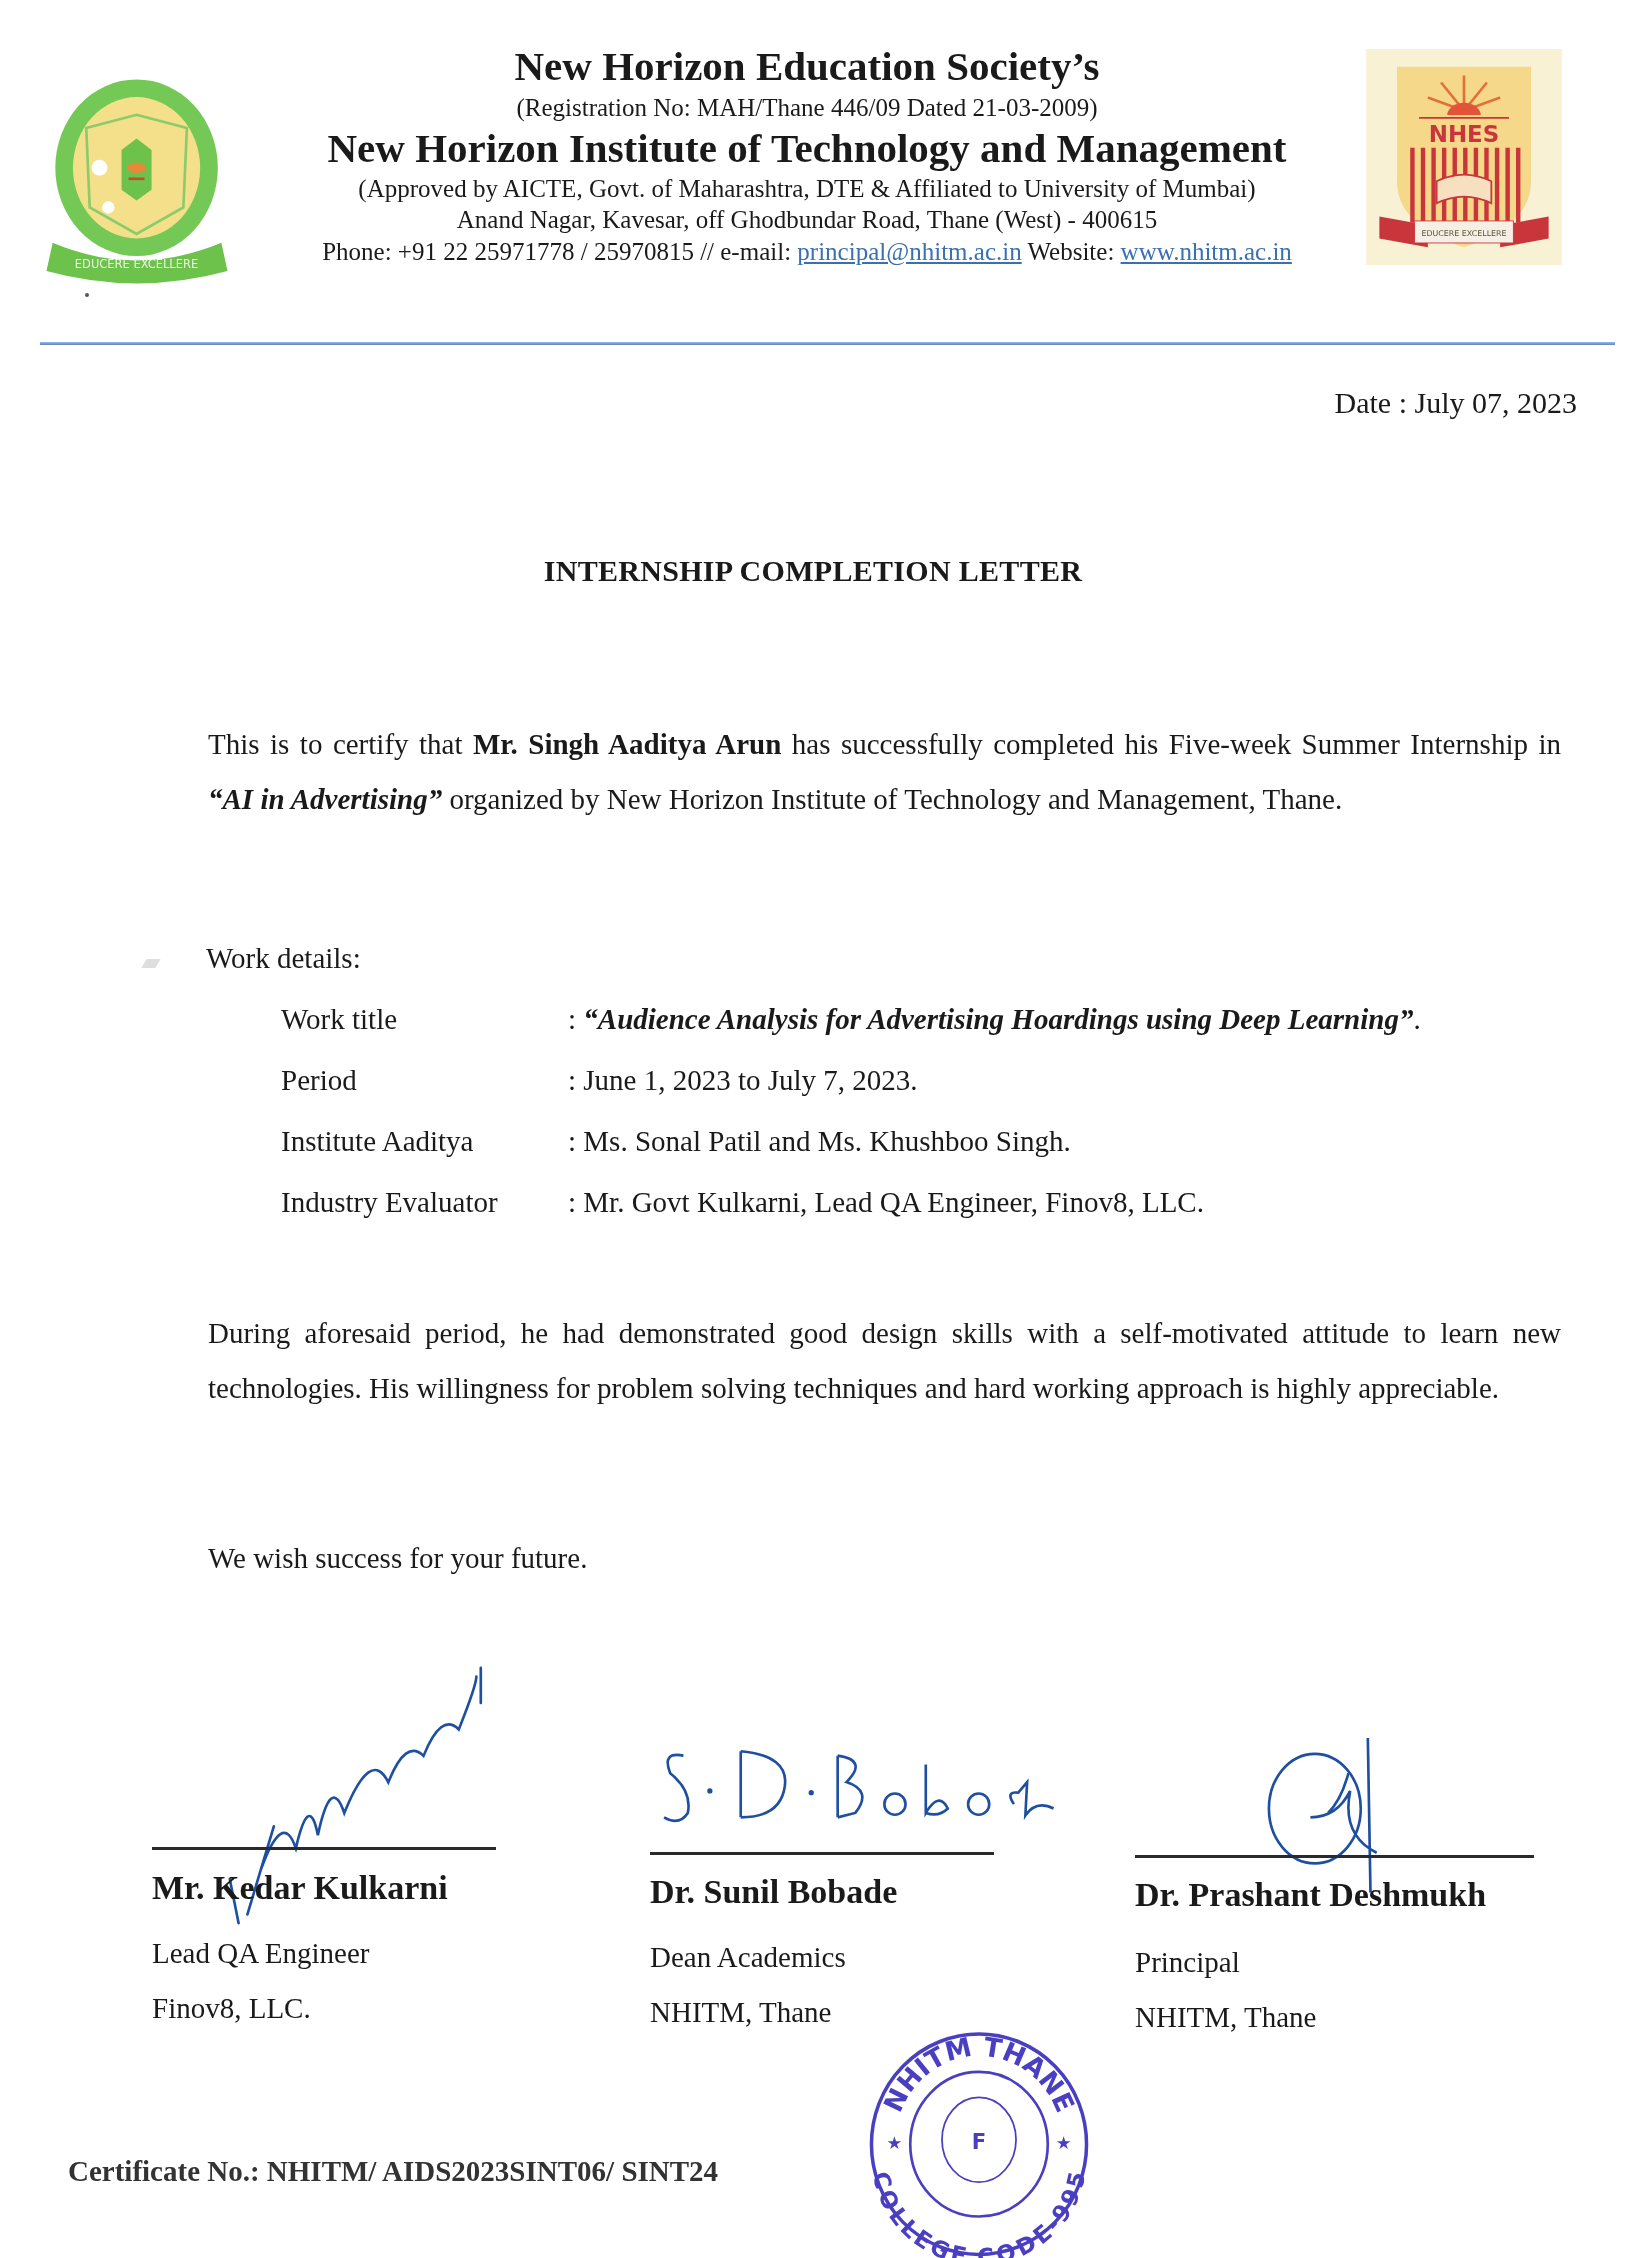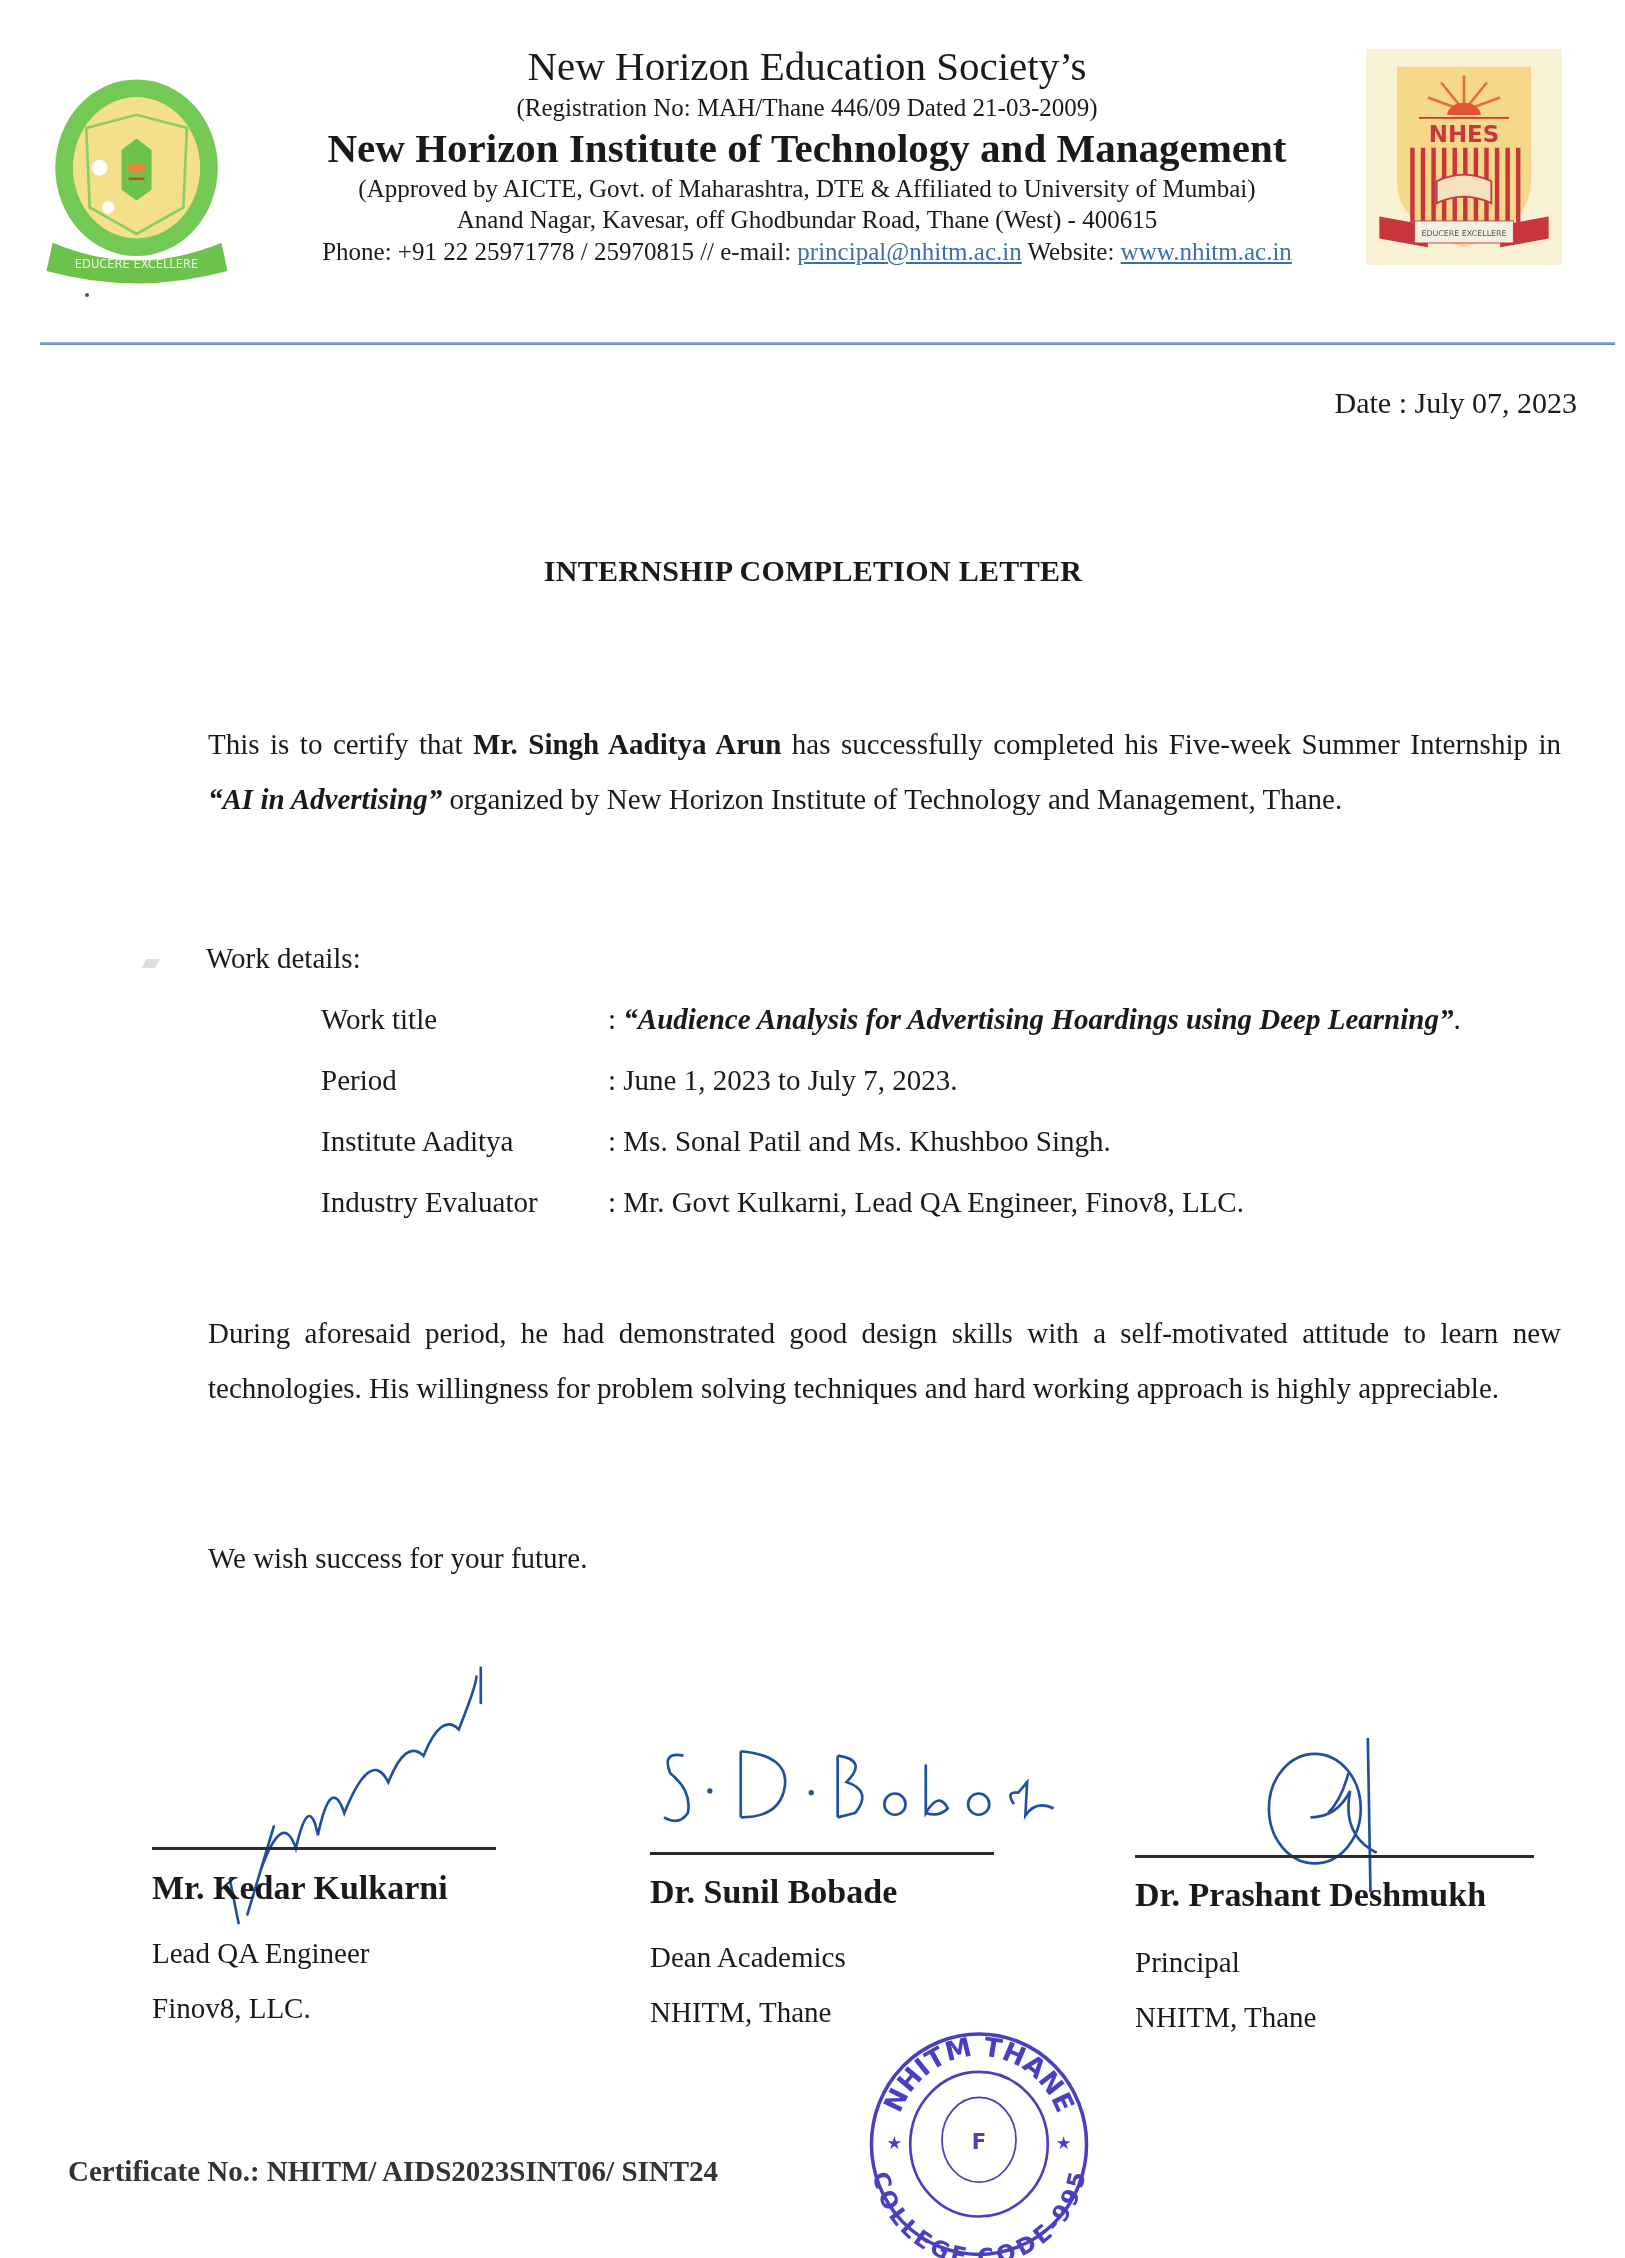--- a/index.html
+++ b/index.html
@@ -6,21 +6,21 @@
     body {
       width: 1626px; height: 2258px; position: relative; overflow: hidden;
       font-family: "Liberation Serif", "DejaVu Serif", serif; color: #1a1a1a;
     }
     .abs { position: absolute; }
 
     
     .logo-left { left: 42px; top: 75px; width: 190px; height: 212px; }
     .logo-right { left: 1366px; top: 49px; width: 196px; height: 216px; }
     .hdr { left: 238px; width: 1138px; text-align: center; white-space: nowrap; }
-    .h-society { top: 42px; font-size: 41px; font-weight: normal; }
+    .h-society { top: 42px; font-size: 41px; font-weight: bold; }
     .h-reg { top: 94px; font-size: 25px; }
     .h-inst { top: 124px; font-size: 41px; font-weight: bold; }
     .h-approved { top: 175px; font-size: 25px; }
     .h-address { top: 206px; font-size: 25px; }
     .h-contact { top: 238px; font-size: 25px; }
     .link { color: #3a6fb0; text-decoration: underline; }
     .rule {
       left: 40px; top: 342px; width: 1575px; height: 2.6px;
       background: linear-gradient(#9bbbe0, #5a86c0);
     }
@@ -28,21 +28,21 @@
     .date { right: 49px; top: 386px; font-size: 30px; }
     .title { left: 0; width: 1626px; top: 554px; text-align: center; font-size: 30px; font-weight: bold; letter-spacing: 0.3px; }
 
     .para { left: 208px; width: 1353px; font-size: 29px; line-height: 55px; text-align: justify; }
     .p1 { top: 717px; }
     .p1 .nm { font-weight: bold; }
     .p1 .prog { font-weight: bold; font-style: italic; }
 
     .wd-label { left: 206px; top: 942px; font-size: 29px; }
     .wd-row { left: 281px; font-size: 29px; }
-    .wd-row .k { display: inline-block; width: 287px; margin-left: 40px; }
+    .wd-row .k { display: inline-block; width: 287px; }
     .wd-row .v-title { font-weight: bold; font-style: italic; }
     .r1 { top: 1003px; }
     .r2 { top: 1064px; }
     .r3 { top: 1125px; }
     .r4 { top: 1186px; }
 
     .p2 { top: 1306px; }
     .p3 { top: 1531px; font-family: Liberation Serif, serif; }
 
     

